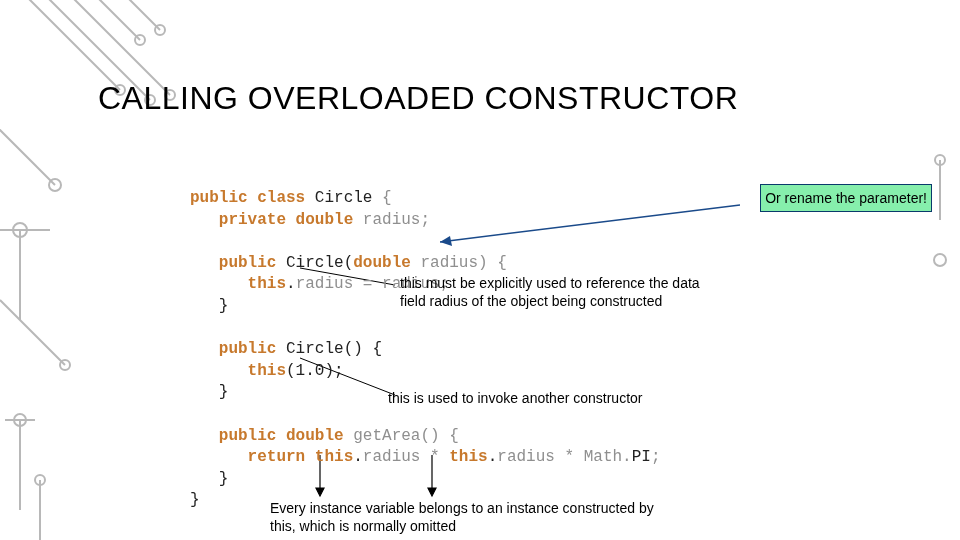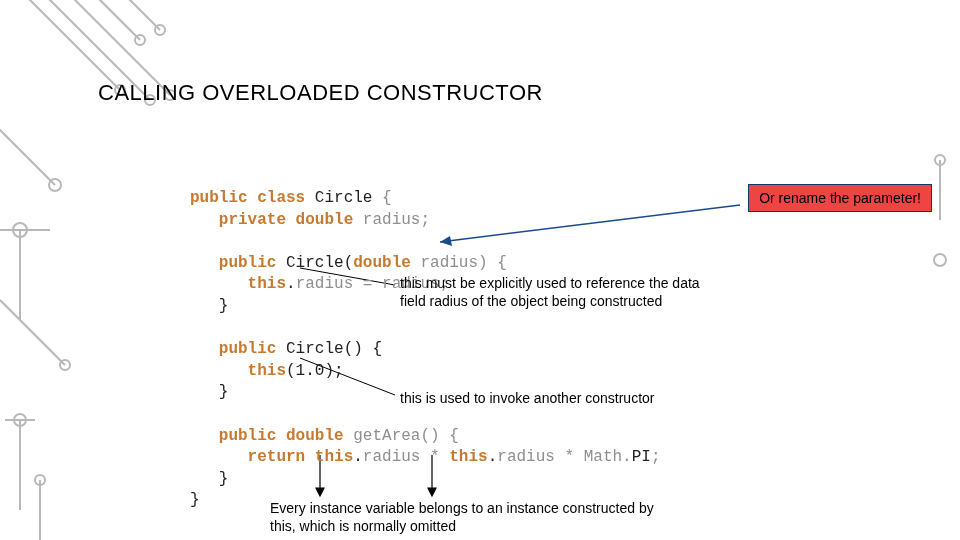--- a/index.html
+++ b/index.html
@@ -16,21 +16,21 @@
     top: 0;
     left: 0;
     width: 960px;
     height: 540px;
     pointer-events: none;
   }
   .heading {
     position: absolute;
     left: 98px;
     top: 80px;
-    font-size: 22px;
+    font-size: 32px;
     font-weight: 400;
     letter-spacing: 0.5px;
     color: #000;
   }
   .code-block {
     position: absolute;
     left: 190px;
     top: 188px;
     font-family: "Courier New", Courier, monospace;
     font-size: 16px;
@@ -38,34 +38,34 @@
     white-space: pre;
     color: #8f8f8f;
   }
   .code-block .kw { color: #c7792d; font-weight: bold; }
   .code-block .bk { color: #222; }
   .callout {
     position: absolute;
     right: 28px;
     top: 184px;
     border: 1.5px solid #0a3a6b;
-    background: #ef4444;
-    padding: 5px 10px;
+    background: #86efac;
+    padding: 5px 4px;
     font-size: 14px;
     color: #000;
   }
   .annotation {
     position: absolute;
     font-family: Liberation Sans, sans-serif;
     font-size: 14px;
     line-height: 1.25;
     color: #000;
   }
   .ann1 { left: 400px; top: 275px; width: 320px; }
-  .ann2 { left: 400px; top: 390px; width: 320px; }
+  .ann2 { left: 388px; top: 390px; width: 320px; }
   .ann3 { left: 270px; top: 500px; width: 400px; }
 </style>
 </head>
 <body>
 
 <svg class="decor-svg" viewBox="0 0 960 540">
   <g stroke="#b8b8b8" stroke-width="2" fill="none">
 
     <line x1="10" y1="-20" x2="120" y2="90"></line>
     <line x1="30" y1="-20" x2="150" y2="100"></line>

